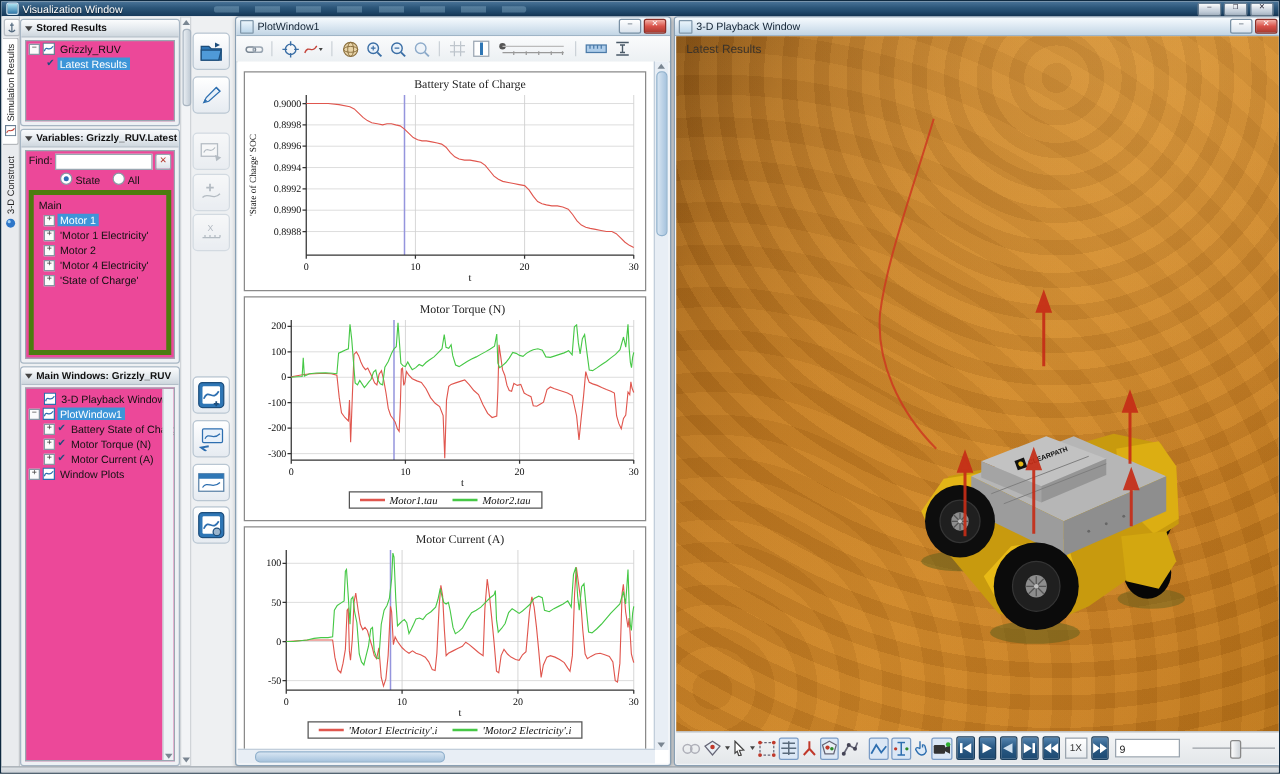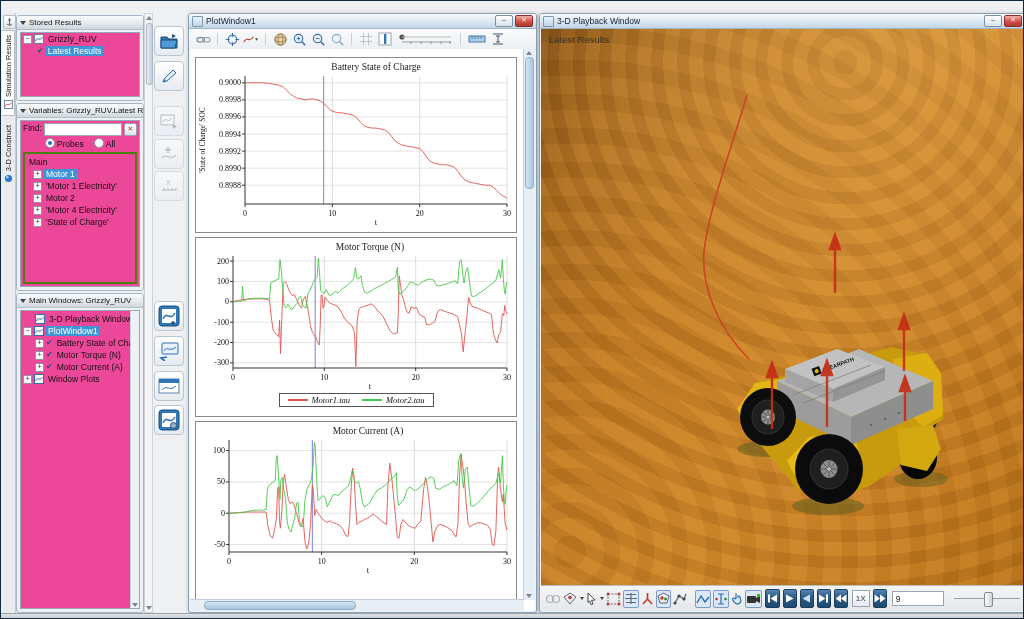--- a/index.html
+++ b/index.html
@@ -28,42 +28,42 @@
     background:linear-gradient(#fff,#dfe3e7);display:flex;align-items:center;justify-content:center;}
   .vtab{position:absolute;left:0;width:13px;display:flex;flex-direction:column;align-items:center;gap:3px;
     padding:4px 0;box-sizing:border-box;}
   .vtab .rot{writing-mode:vertical-rl;transform:rotate(180deg);font-size:7.5px;color:#222;white-space:nowrap;}
   .vtab.active{background:#fff;border:1px solid #b5b8bc;border-left:none;border-radius:0 2px 2px 0;}
   .tabico{width:9px;height:9px;}
   
   .panel{position:absolute;left:14px;width:128px;border:1px solid #a7b6c4;border-radius:3px;
     background:#eef1f4;box-sizing:border-box;overflow:hidden;}
   .phead{height:13px;background:linear-gradient(#fbfcfd,#e2e8ed 60%,#cfd7de);border-bottom:1px solid #b3bec8;
-    display:flex;align-items:center;gap:3px;padding:0 3px;font-size:8px;font-weight:normal;color:#111;white-space:nowrap;overflow:hidden;}
+    display:flex;align-items:center;gap:3px;padding:0 3px;font-size:8px;font-weight:bold;color:#111;white-space:nowrap;overflow:hidden;}
   .tri{width:0;height:0;border-left:3px solid transparent;border-right:3px solid transparent;border-top:4px solid #444;flex:0 0 auto;}
   .pbody{position:absolute;left:3px;right:3px;top:16px;bottom:3px;background:#ec4899;border:1px solid #9aa6b1;overflow:hidden;}
   .trow{display:flex;align-items:center;gap:2px;height:12px;font-size:8.5px;color:#111;padding-left:2px;white-space:nowrap;}
   .ind{display:inline-block;flex:0 0 auto;}
   .exp{flex:0 0 auto;width:7px;height:7px;border:1px solid #8896a4;background:#fcfcfc;font-size:7px;line-height:5px;
     text-align:center;color:#333;}
   .exp.plus::before{content:"+";} .exp.minus::before{content:"−";}
   .chk{flex:0 0 auto;color:#1e4d7d;font-size:8px;line-height:8px;}
   .chk::before{content:"✔";}
   .lbl{padding:0 2px;} .lbl.sel{background:#3d95d8;color:#fff;}
   .findrow{display:flex;gap:2px;padding:2px 2px 1px 2px;font-size:8.5px;color:#111;}
   input.find{flex:1;min-width:0;height:11px;border:1px solid #9aa6b1;font-size:8px;padding:0 2px;
     font-family:"Liberation Sans",sans-serif;}
   .clearbtn{flex:0 0 auto;width:11px;height:11px;border:1px solid #98a4b0;border-radius:2px;color:#b23a2e;
     background:linear-gradient(#fff,#dde3e9);font-size:7px;line-height:9px;text-align:center;}
   .clearbtn::before{content:"✕";}
   .radiorow{display:flex;justify-content:center;gap:10px;align-items:center;font-size:8.5px;color:#111;height:13px;}
   .radio{display:inline-block;width:8px;height:8px;border-radius:50%;border:1px solid #8a98a6;background:#fff;
     position:relative;vertical-align:-1px;margin-right:2px;}
   .radio.on::after{content:"";position:absolute;left:2px;top:2px;width:4px;height:4px;border-radius:50%;background:#2f6db5;}
-  .vtreebox{position:absolute;left:2px;right:2px;top:31px;bottom:2px;border:2px solid #4d7c0f;overflow:hidden;padding-top:2px;}
+  .vtreebox{position:absolute;left:2px;right:2px;top:31px;bottom:2px;border:4px solid #4d7c0f;overflow:hidden;padding-top:2px;}
   .mini-vscroll{position:absolute;right:0;top:0;bottom:0;width:8px;background:#eef2f6;border-left:1px solid #c8d0d8;}
   .mini-vscroll .dn{position:absolute;left:1px;bottom:1px;width:0;height:0;
     border-left:3px solid transparent;border-right:3px solid transparent;border-top:4px solid #7a8692;}
   
   .sbv{position:absolute;left:142px;top:0;width:9px;height:600px;background:#f2f4f6;border:1px solid #d0d4d8;box-sizing:border-box;}
   .sbv .up{position:absolute;left:1px;top:2px;width:0;height:0;border-left:3px solid transparent;border-right:3px solid transparent;border-bottom:4px solid #7a8692;}
   .sbv .dn{position:absolute;left:1px;bottom:2px;width:0;height:0;border-left:3px solid transparent;border-right:3px solid transparent;border-top:4px solid #7a8692;}
   .sbv .th{position:absolute;left:1px;top:9px;width:5px;height:60px;border-radius:3px;background:linear-gradient(90deg,#e8edf2,#c2ccd6);border:1px solid #aab6c2;}
   
   .icb{position:absolute;left:152px;width:30px;height:30px;border:1px solid #b9c6d2;border-radius:4px;
@@ -126,20 +126,30 @@
   .slider{position:relative;width:110px;height:15px;margin-left:8px;}
   .strack{position:absolute;left:0;right:0;top:7px;height:1px;background:#9aa0a6;}
   .sthumb{position:absolute;left:30px;top:1px;width:7px;height:13px;border:1px solid #888;border-radius:2px;
     background:linear-gradient(90deg,#fdfdfd,#cfd4d9);}
 </style>
 </head>
 <body>
 
 <div id="root">
 
+  <div class="titlebar">
+    <span class="appico"></span>
+    <span class="t">Visualization Window</span>
+    <span class="ghost"></span>
+    <span class="winbtns">
+      <span class="wbtn min"></span>
+      <span class="wbtn res"></span>
+      <span class="wbtn cls"></span>
+    </span>
+  </div>
 
   <div class="mdi">
 
     <div class="tabstrip">
       <div class="pinbtn">
         <svg width="7" height="9" viewBox="0 0 7 9">
             <path d="M3.5 0 v7 M1 6 q2.5 3 5 0 M2 2 h3" stroke="#556b80" stroke-width="1" fill="none"></path>
           </svg>
       </div>
       <div class="vtab active" style="top:17px;height:86px;">
@@ -185,21 +195,21 @@
         <span class="tri"></span>
         <span>Variables: Grizzly_RUV.Latest Results</span>
       </div>
       <div class="pbody">
         <div class="findrow">
           <span>Find:</span>
           <input class="find" value="" style="">
           <span class="clearbtn"></span>
         </div>
         <div class="radiorow">
-          <span><span class="radio on"></span><span>Probes</span></span>
+          <span><span class="radio on"></span><span>State</span></span>
           <span><span class="radio"></span><span>All</span></span>
         </div>
         <div class="vtreebox">
           <div class="trow">
             <span class="lbl">Main</span>
           </div>
           <div class="trow">
             <span class="ind" style="width:4px"></span>
               <span class="exp plus"></span>
             <span class="lbl sel">Motor 1</span>
@@ -556,20 +566,24 @@
               <line x1="124.66666666666666" y1="128" x2="124.66666666666666" y2="131" stroke="#333"></line>
               <text x="124.66666666666666" y="140" text-anchor="middle" font-size="8" font-family="Liberation Serif,serif" fill="#111">10</text>
               <line x1="217.33333333333331" y1="128" x2="217.33333333333331" y2="131" stroke="#333"></line>
               <text x="217.33333333333331" y="140" text-anchor="middle" font-size="8" font-family="Liberation Serif,serif" fill="#111">20</text>
               <line x1="310" y1="128" x2="310" y2="131" stroke="#333"></line>
               <text x="310" y="140" text-anchor="middle" font-size="8" font-family="Liberation Serif,serif" fill="#111">30</text>
               <text x="171" y="149" text-anchor="middle" font-size="8.5" font-family="Liberation Serif,serif" fill="#111">t</text>
               <polyline fill="none" stroke="#e0564e" stroke-width="0.9" points="32.0,89.2 41.3,88.6 50.5,88.0 59.8,88.0 69.1,88.0 70.9,101.7 73.2,111.7 75.6,114.2 77.4,106.7 79.3,95.5 80.7,64.2 81.6,62.9 82.5,96.7 83.4,104.2 84.8,88.0 86.2,57.9 87.6,50.4 89.5,64.2 91.3,75.4 93.2,79.8 95.0,77.9 96.9,80.4 98.7,86.7 100.6,93.0 102.4,100.5 104.3,103.0 106.1,94.2 108.0,118.0 109.8,124.9 111.7,119.2 113.5,100.5 115.4,61.1 116.3,65.4 117.7,91.7 119.1,85.5 121.0,89.2 122.8,91.7 124.7,94.2 127.4,96.7 130.2,98.6 133.0,96.7 135.8,98.6 139.5,99.8 143.2,101.7 146.0,105.5 148.8,111.7 151.1,112.4 152.5,98.6 154.3,61.1 155.7,44.2 157.1,52.9 158.5,79.8 159.9,100.5 161.7,98.6 165.4,96.7 169.1,94.8 172.9,93.0 175.6,89.8 178.4,91.7 182.1,94.8 185.8,98.0 189.5,100.5 190.9,62.9 192.8,39.2 194.6,52.9 196.5,71.7 198.3,90.5 200.2,113.0 202.0,114.2 203.9,100.5 206.2,95.5 209.0,99.2 211.8,101.7 215.5,103.6 218.3,104.2 221.0,99.8 223.8,97.3 226.6,65.4 228.5,53.5 230.3,61.7 232.2,77.9 234.0,96.7 235.9,118.0 237.7,108.0 240.5,101.7 243.3,100.5 247.0,101.7 250.7,103.6 254.4,106.1 257.2,110.5 259.0,113.0 260.9,100.5 262.7,50.4 264.1,29.8 265.5,40.4 267.4,54.8 269.2,79.8 271.1,99.2 272.9,103.0 275.7,101.1 279.4,99.2 283.1,98.6 286.8,99.8 290.5,101.1 293.3,105.5 295.2,120.5 297.0,121.7 298.9,106.7 300.7,50.4 301.7,43.5 303.5,65.4 305.4,77.9 306.3,70.4 307.2,84.2 308.1,99.2 309.1,103.0 310.0,106.1"></polyline>
               <polyline fill="none" stroke="#46c846" stroke-width="0.9" points="32.0,89.2 37.6,89.2 43.1,88.6 48.7,88.0 54.2,86.7 59.8,86.1 65.4,86.1 69.1,85.5 70.5,64.2 72.8,60.4 75.6,58.5 78.3,56.7 79.3,32.9 80.2,31.6 81.6,52.9 83.0,75.4 83.9,55.4 85.3,53.5 86.7,65.4 88.5,74.2 90.4,99.2 92.2,105.5 94.1,108.0 95.9,100.5 97.8,93.0 99.6,79.2 101.0,77.9 102.4,96.7 104.3,102.3 106.1,103.0 108.0,75.4 110.3,64.2 112.6,60.4 114.5,54.8 116.3,39.2 117.3,18.5 118.2,21.6 119.6,54.8 121.0,76.7 122.8,74.8 124.7,72.9 126.5,71.7 128.4,74.2 130.2,82.9 132.1,79.2 133.9,75.4 135.8,71.1 138.6,70.4 141.3,71.7 144.1,67.9 147.8,65.4 151.5,61.7 153.4,55.4 155.2,46.7 156.6,52.9 158.0,57.9 159.9,59.2 161.7,57.9 163.1,64.2 165.4,77.9 167.3,82.9 170.1,81.1 172.9,78.6 176.6,71.7 180.3,66.1 184.0,64.2 187.7,61.7 191.4,57.9 195.1,54.2 198.3,51.7 199.3,48.5 200.2,71.7 201.6,81.7 204.4,78.6 207.1,74.8 209.9,66.1 212.7,62.9 215.5,64.8 218.3,66.7 221.0,64.8 223.8,62.3 226.6,59.8 230.3,54.8 234.0,52.9 236.8,54.2 238.6,64.2 242.4,65.4 246.1,62.9 249.8,61.1 253.5,59.2 257.2,56.7 260.0,61.7 261.8,35.4 263.7,29.8 265.1,52.9 266.4,64.2 268.3,45.4 270.2,42.9 272.0,62.9 273.9,81.7 276.6,82.3 280.3,79.2 284.1,75.4 287.8,71.1 291.5,66.7 295.2,62.9 298.9,59.2 301.7,49.2 303.5,59.2 305.4,31.6 306.3,59.2 307.2,75.4 308.1,80.4 309.1,66.7 310.0,61.1"></polyline>
             </svg>
+            <div class="legend">
+              <span class="lgi"><span class="lsw" style="border-color:#e0564e"></span>'Motor1 Electricity'.i</span>
+              <span class="lgi"><span class="lsw" style="border-color:#46c846"></span>'Motor2 Electricity'.i</span>
+            </div>
           </div>
         <div class="vscroll">
             <span class="sarr-u"></span>
             <span class="vthumb"></span>
             <span class="sarr-d"></span>
           </div>
         <div class="hscroll">
             <span class="hthumb"></span>
           </div>
       </div>

